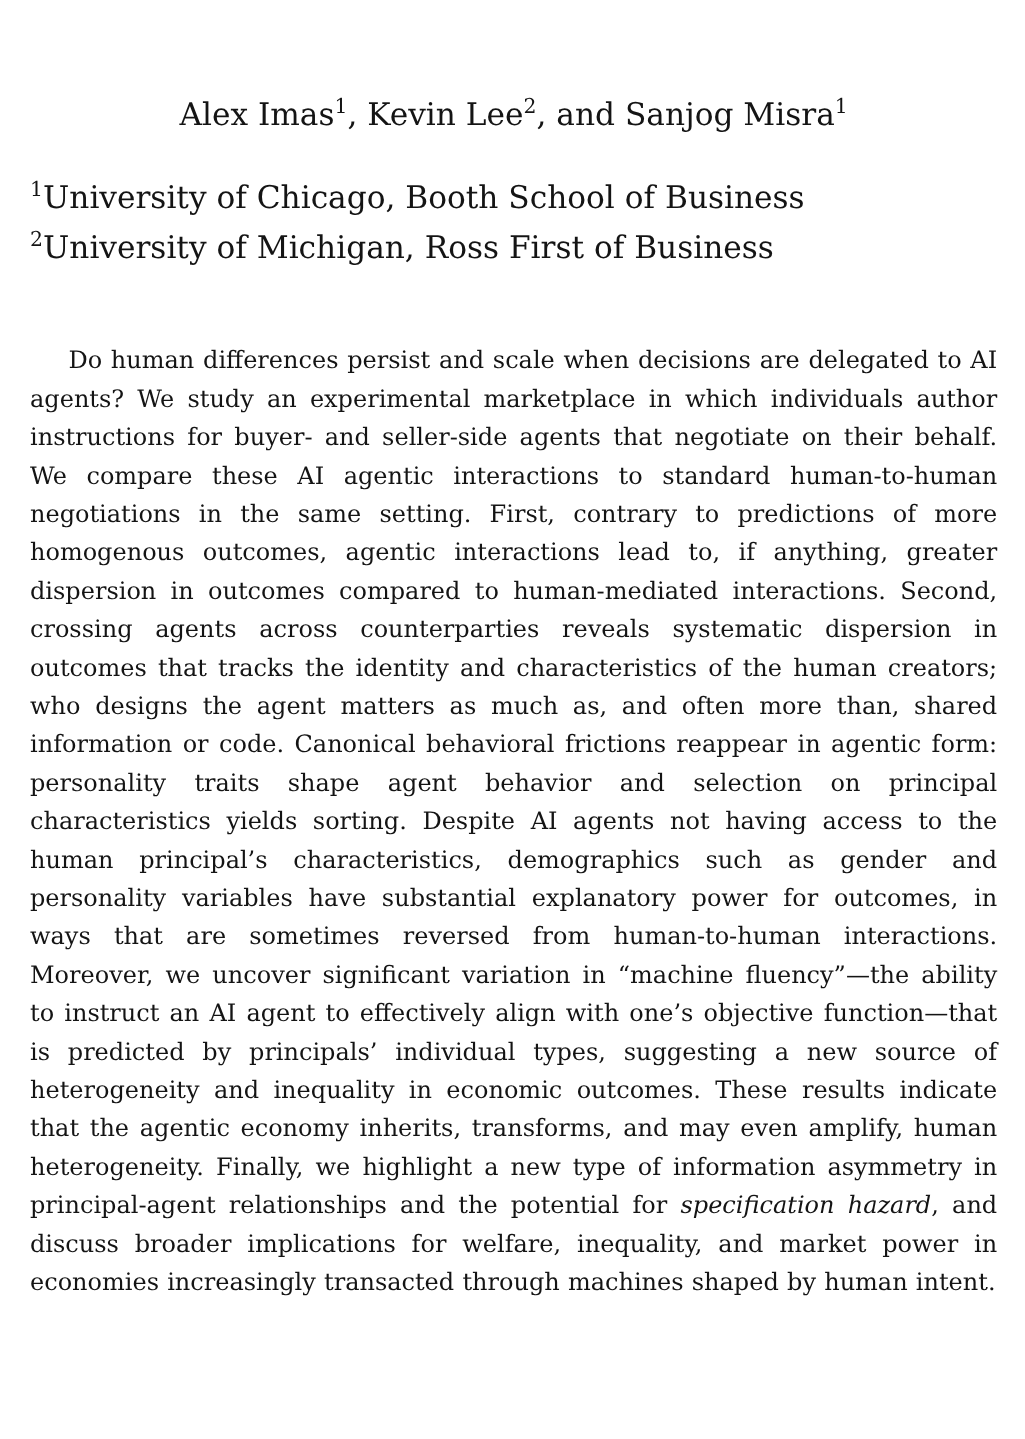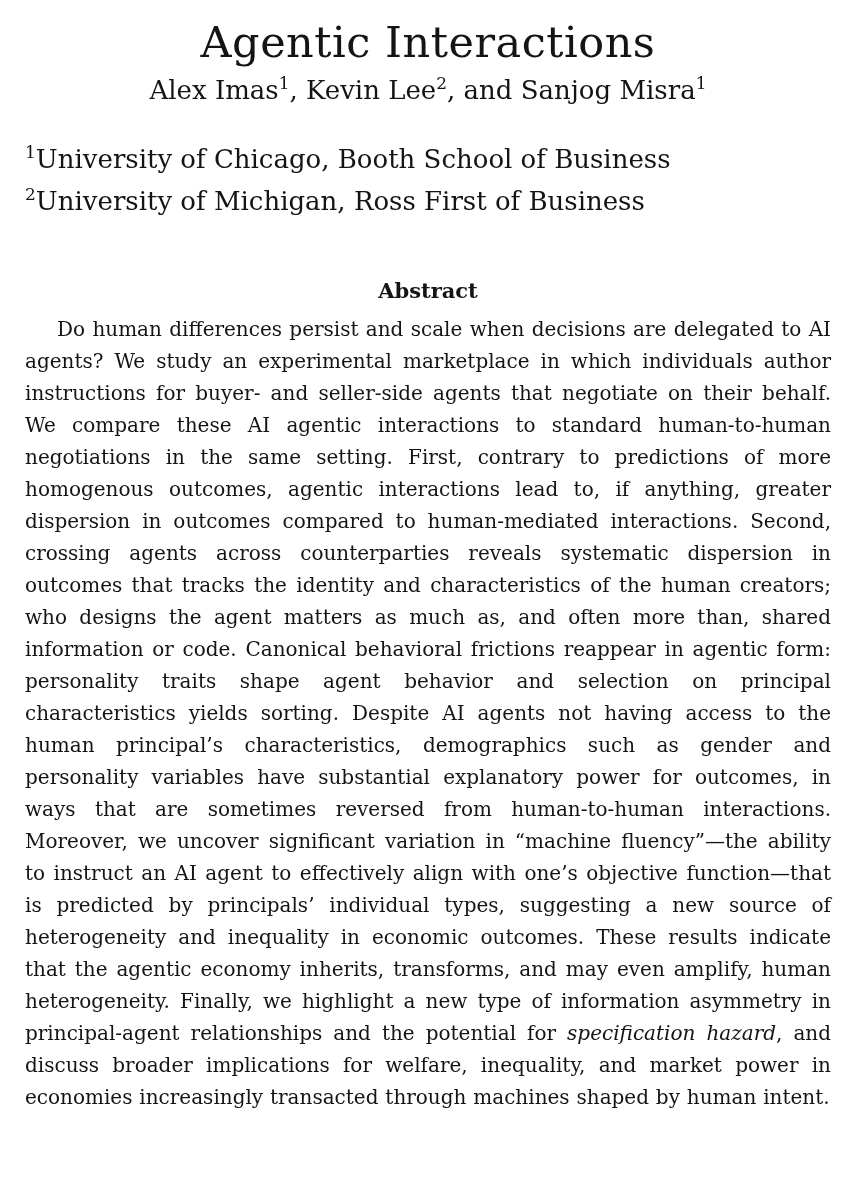--- a/index.html
+++ b/index.html
@@ -23,20 +23,21 @@
   }
   .title {
     margin: 14px 0 0 0;
     font-size: 43px;
     font-weight: 400;
     line-height: 56px;
     text-align: center;
     letter-spacing: 0.5px;
   }
   .authors {
+    margin-top: 76px;
     font-size: 26px;
     line-height: 40px;
     text-align: center;
   }
   .authors sup, .affiliation sup {
     font-size: 17px;
     line-height: 0;
   }
   .affiliations {
     margin-top: 28px;
@@ -70,28 +71,26 @@
     word-spacing: 0.5px;
   }
   .abstract-body em {
   }
 </style>
 </head>
 <body>
 
 <div class="page">
 
-  <h1 class="title">Agentic Interactions</h1>
 
   <div class="authors"><span>Alex Imas</span><sup>1</sup><span>, </span><span>Kevin Lee</span><sup>2</sup><span>, and </span><span>Sanjog Misra</span><sup>1</sup></div>
 
   <div class="affiliations">
     <div class="affiliation"><sup>1</sup><span>University of Chicago, Booth School of Business</span></div>
     <div class="affiliation"><sup>2</sup><span>University of Michigan, Ross First of Business</span></div>
   </div>
 
 
   <div class="abstract">
-    <div class="abstract-heading">Abstract</div>
     <p class="abstract-body"><span>Do human differences persist and scale when decisions are delegated to AI agents? We study an experimental marketplace in which individuals author instructions for buyer- and seller-side agents that negotiate on their behalf. We compare these AI agentic interactions to standard human-to-human negotiations in the same setting. First, contrary to predictions of more homogenous outcomes, agentic interactions lead to, if anything, greater dispersion in outcomes compared to human-mediated interactions. Second, crossing agents across counterparties reveals systematic dispersion in outcomes that tracks the identity and characteristics of the human creators; who designs the agent matters as much as, and often more than, shared information or code. Canonical behavioral frictions reappear in agentic form: personality traits shape agent behavior and selection on principal characteristics yields sorting. Despite AI agents not having access to the human principal’s characteristics, demographics such as gender and personality variables have substantial explanatory power for outcomes, in ways that are sometimes reversed from human-to-human interactions. Moreover, we uncover significant variation in “machine fluency”—the ability to instruct an AI agent to effectively align with one’s objective function—that is predicted by principals’ individual types, suggesting a new source of heterogeneity and inequality in economic outcomes. These results indicate that the agentic economy inherits, transforms, and may even amplify, human heterogeneity. Finally, we highlight a new type of information asymmetry in principal-agent relationships and the potential for </span><em>specification hazard</em><span>, and discuss broader implications for welfare, inequality, and market power in economies increasingly transacted through machines shaped by human intent.</span></p>
   </div>
 
 </div>
 
 </body></html>

